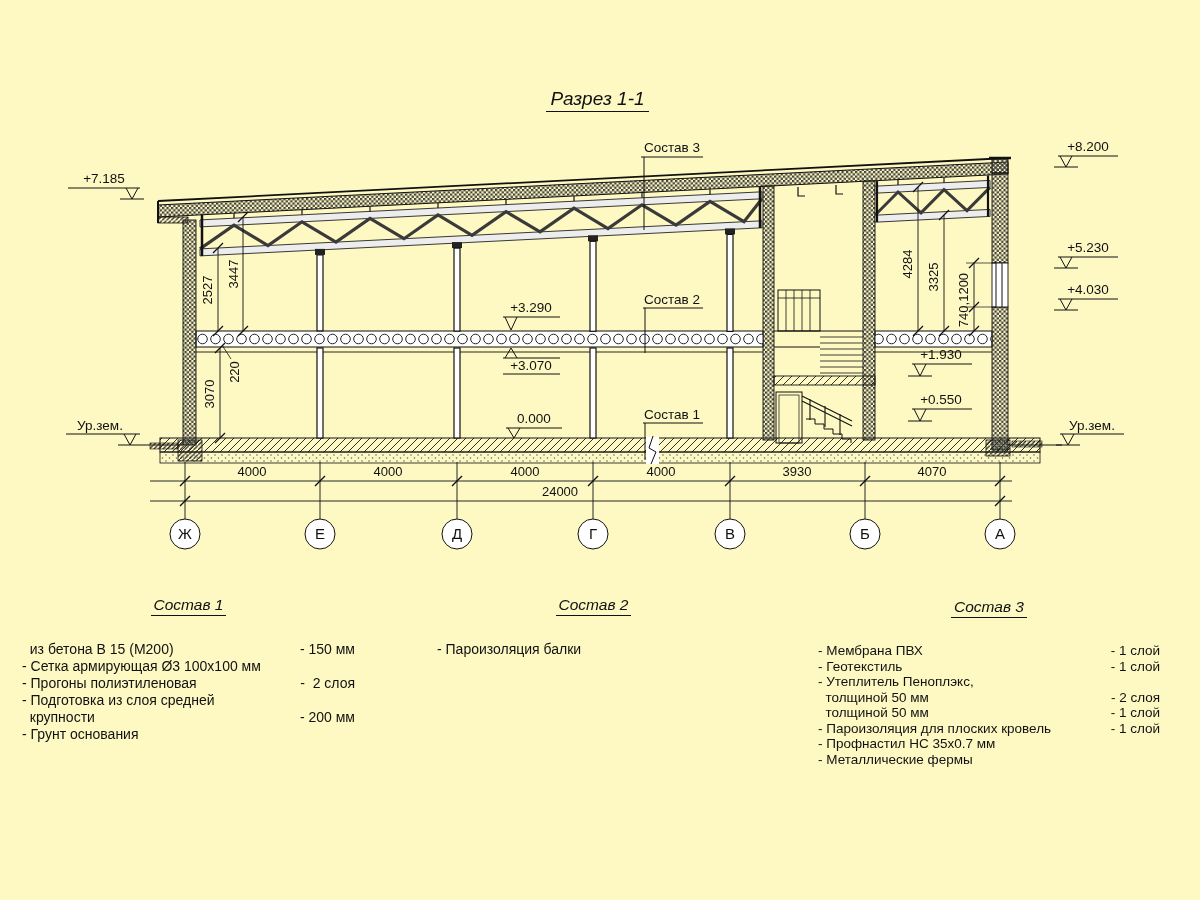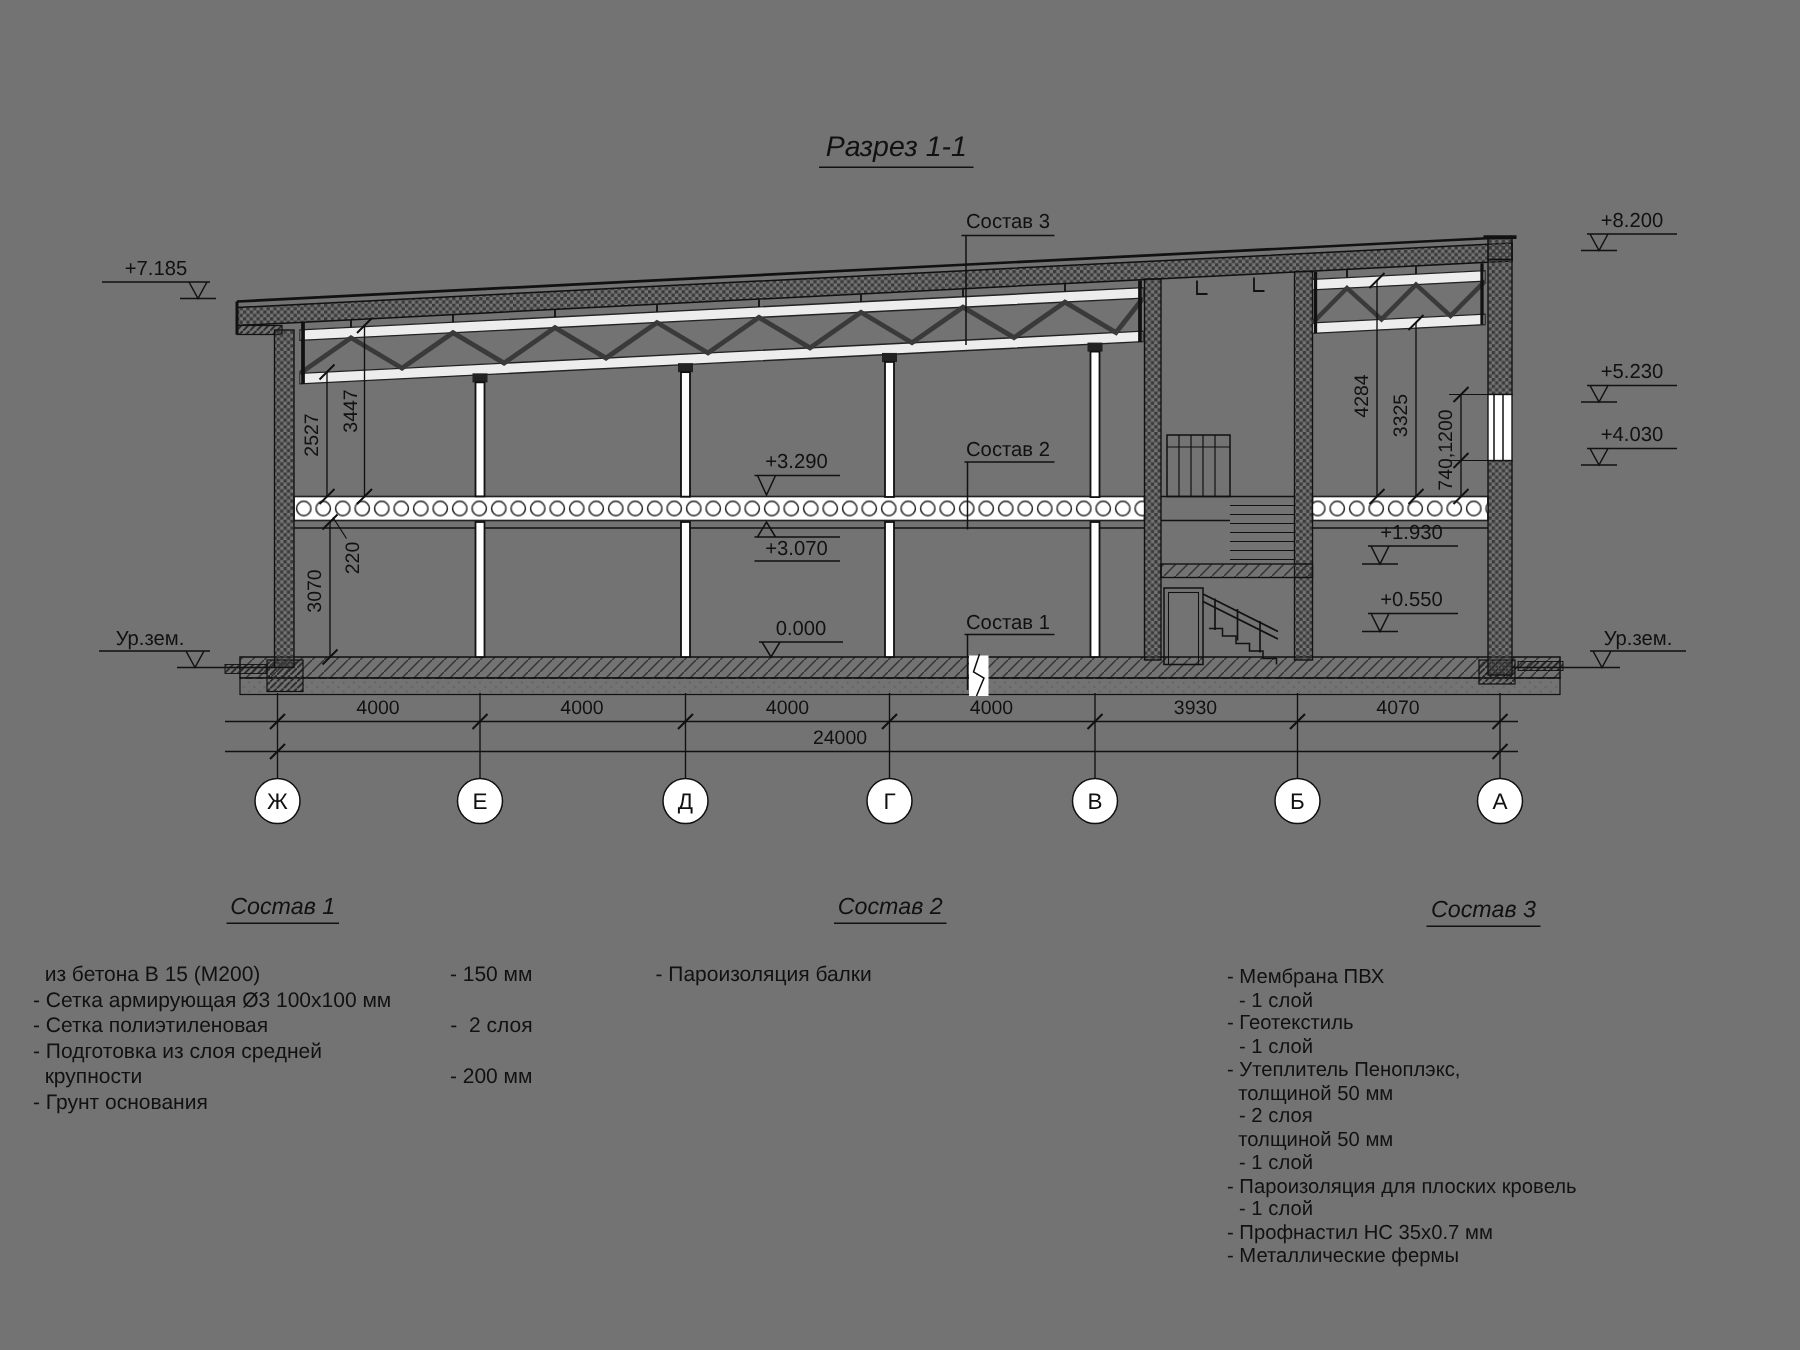--- a/index.html
+++ b/index.html
@@ -1,34 +1,34 @@
 <!DOCTYPE html>
 <html><head>
 <meta charset="utf-8">
 <style>
   html,body{margin:0;padding:0;background:#fff;}
-  #page{position:relative;width:1200px;height:900px;background:#737373;overflow:hidden;
+  #page{position:relative;width:1200px;height:900px;background:#fef9c3;overflow:hidden;
         font-family:"Liberation Sans",sans-serif;color:#111;}
   #drawing{position:absolute;left:0;top:0;}
   .tit{position:absolute;left:500px;top:88px;width:195px;text-align:center;
        font-size:19px;font-style:italic;}
   .tit span{border-bottom:1.5px solid #111;padding:0 4px 2px 4px;}
   svg text{fill:#111;font-family:"Liberation Sans",sans-serif;}
   .dim{font-size:13px;}
   .elev{font-size:13.5px;}
   .bub{font-size:15px;}
   .call{font-size:13.5px;}
   .ln{stroke:#111;fill:none;}
   .comp{position:absolute;font-size:14px;}
   .comp .ctitle{text-align:center;font-style:italic;font-size:15.5px;margin-bottom:27px;}
   .comp .ctitle span{border-bottom:1.3px solid #111;padding:0 3px 2px 3px;}
   .comp .row{display:flex;justify-content:space-between;line-height:17px;}
   .comp .t{white-space:pre;}
   .comp .v{white-space:pre;margin-left:8px;}
-  #comp3 .row{line-height:15.5px;font-size:13.5px;flex-direction:column;}
+  #comp3 .row{line-height:15.5px;font-size:13.5px;}
 </style>
 </head>
 <body>
 <div id="page">
 
 <div class="tit"><span>Разрез 1-1</span></div>
 
 <svg id="drawing" width="1200" height="580" viewBox="0 0 1200 580">
   <defs>
     <pattern id="chk" width="4.5" height="4.5" patternUnits="userSpaceOnUse">
@@ -262,21 +262,21 @@
   <div class="ctitle"><span>Состав 1</span></div>
   <div class="row">
         <span class="t">  из бетона В 15 (М200)</span>
         <span class="v">- 150 мм</span>
       </div>
   <div class="row">
         <span class="t">- Сетка армирующая Ø3 100х100 мм</span>
         <span class="v"></span>
       </div>
   <div class="row">
-        <span class="t">- Сетка полиэтиленовая</span>
+        <span class="t">- Прогоны полиэтиленовая</span>
         <span class="v">-  2 слоя</span>
       </div>
   <div class="row">
         <span class="t">- Подготовка из слоя средней</span>
         <span class="v"></span>
       </div>
   <div class="row">
         <span class="t">  крупности</span>
         <span class="v">- 200 мм</span>
       </div>

